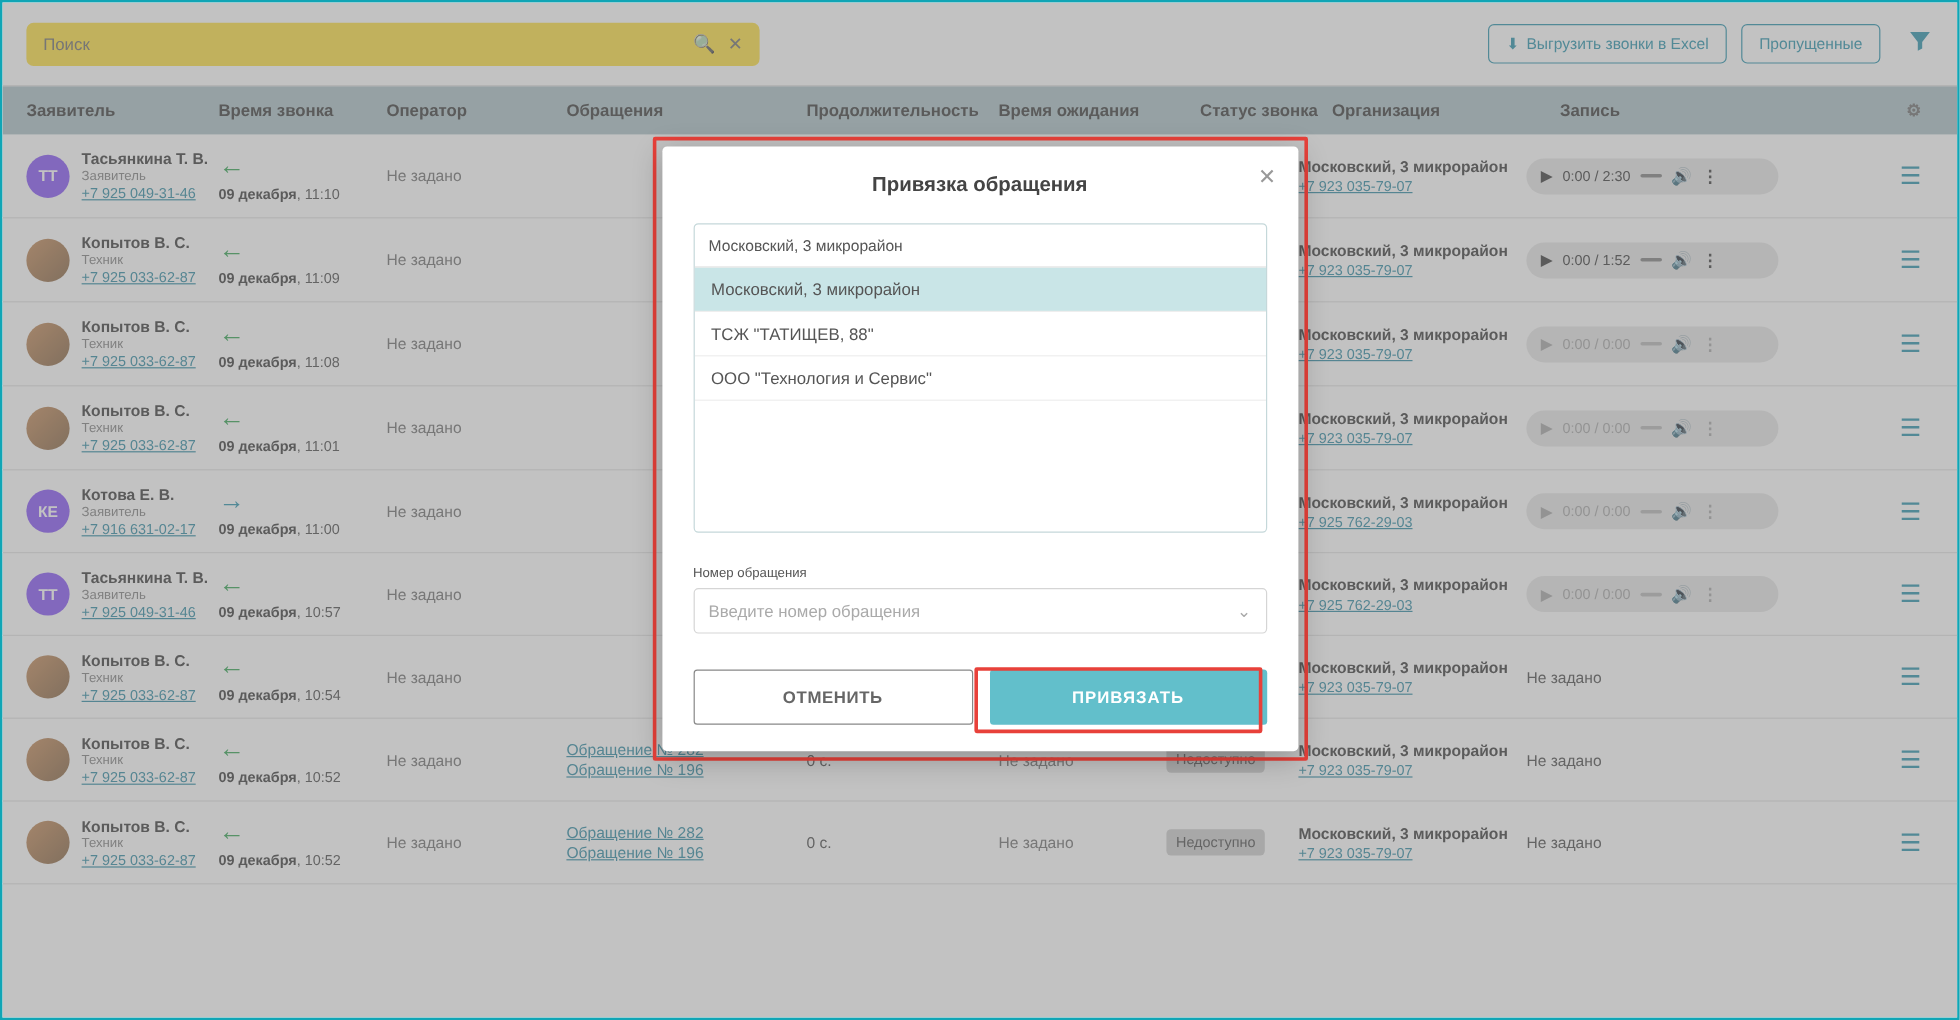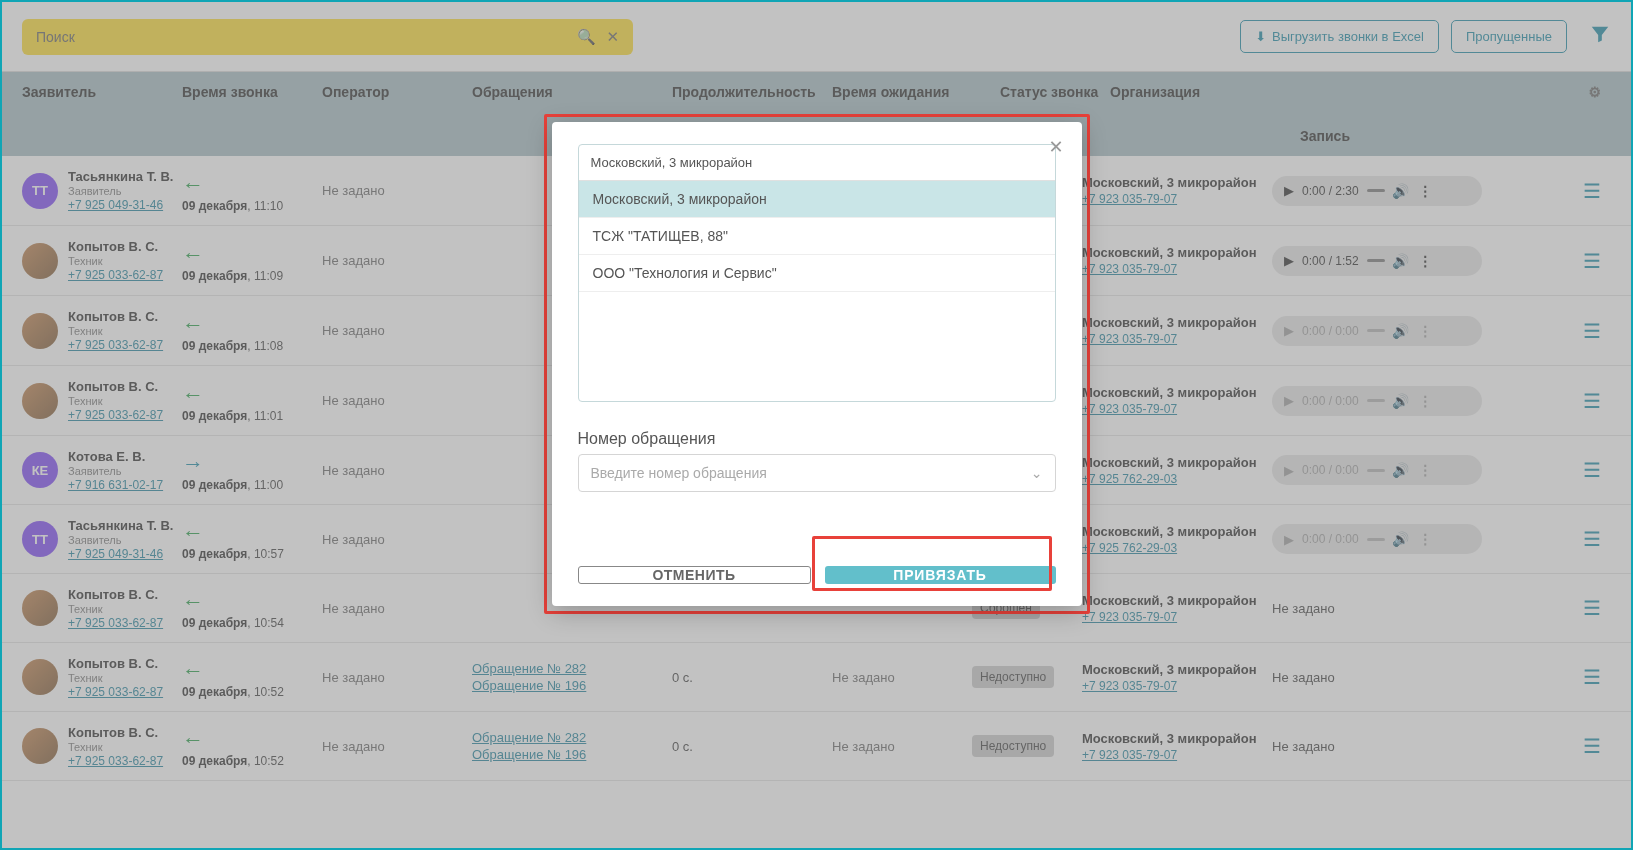--- a/index.html
+++ b/index.html
@@ -18,21 +18,21 @@
 .thead { background: #b0c4c8; display: flex; padding: 12px 20px; font-size: 14px; color: #444; font-weight: 600; }
 .thead > div { padding-right: 10px; }
 .c-who { width: 160px; }
 .c-time { width: 140px; }
 .c-op { width: 150px; }
 .c-req { width: 200px; }
 .c-dur { width: 160px; }
 .c-wait { width: 140px; }
 .c-status { width: 110px; margin-left: 28px; }
 .c-org { width: 190px; }
-.c-rec { width: 210px; margin-top: 44px; }
+.c-rec { width: 210px; }
 .c-gear { flex: 1; text-align: right; color: #777; }
 
 
 .trow { display: flex; padding: 12px 20px; border-bottom: 1px solid #e5e5e5; font-size: 13px; color: #555; align-items: center; min-height: 70px; }
 .trow.short { min-height: 60px; }
 .c-who-cell { width: 160px; display: flex; align-items: center; gap: 10px; }
 .avatar { width: 36px; height: 36px; border-radius: 50%; background: #8b5cf6; color: #fff; display: flex; align-items: center; justify-content: center; font-weight: 700; font-size: 13px; flex-shrink: 0; }
 .avatar.pic { background: linear-gradient(135deg, #c89060, #8a6a4a); }
 .who-name { display: flex; flex-direction: column; gap: 1px; }
 .who-name .nm { font-weight: 700; color: #444; font-size: 13px; }
@@ -76,24 +76,24 @@
 .red1 { top: -8px; left: -8px; right: -8px; bottom: -8px; }
 .red2 { bottom: 15px; left: 260px; width: 240px; height: 55px; }
 .modal { background: #fff; border-radius: 4px; width: 530px; padding: 22px 26px; box-shadow: 0 6px 24px rgba(0,0,0,0.25); position: relative; }
 .modal .close { position: absolute; top: 14px; right: 18px; color: #999; font-size: 18px; cursor: pointer; }
 .modal h2 { text-align: center; font-size: 17px; color: #444; font-weight: 600; margin-bottom: 22px; }
 .search-field { border: 1px solid #c5d8da; border-radius: 4px; overflow: hidden; }
 .search-field .inp { padding: 10px 12px; font-size: 13px; color: #555; border-bottom: 1px solid #e0e0e0; }
 .opt-box { height: 220px; overflow: auto; }
 .opt { padding: 10px 14px; font-size: 14px; color: #555; border-bottom: 1px solid #eee; cursor: pointer; }
 .opt.sel { background: #c9e5e7; }
-.form-lbl { font-size: 16px; color: #555; margin-top: 28px; margin-bottom: 6px; }
+.form-lbl { font-size: 11px; color: #555; margin-top: 28px; margin-bottom: 6px; }
 .select-box { border: 1px solid #d5d5d5; border-radius: 4px; padding: 10px 12px; font-size: 14px; color: #aaa; display: flex; justify-content: space-between; align-items: center; cursor: pointer; }
 .btn-row { display: flex; gap: 14px; margin-top: 30px; }
-.btn { flex: 1; text-align: center; font-size: 14px; font-weight: 600; border-radius: 3px; cursor: pointer; border: none; margin-top: 44px; }
+.btn { flex: 1; padding: 14px; text-align: center; font-size: 14px; font-weight: 600; border-radius: 3px; cursor: pointer; border: none; }
 .btn.cancel { background: #fff; border: 1px solid #888; color: #666; letter-spacing: 0.5px; }
 .btn.ok { background: #62bfcb; color: #fff; letter-spacing: 0.8px; }
 </style>
 </head>
 <body>
 
 <div class="topbar">
   <div class="search-box">
     <input placeholder="Поиск" style="">
     <div class="search-icons">
@@ -425,20 +425,21 @@
     <div class="c-rec-cell"><span>Не задано</span></div>
     <div class="c-menu-cell">☰</div>
   </div>
   </div>
 
 <div class="overlay">
   <div class="modal-wrap">
     <div class="red-border red1"></div>
     <div class="modal">
       <span class="close">✕</span>
+      <h2>Привязка обращения</h2>
       <div class="search-field">
         <div class="inp">Московский, 3 микрорайон</div>
         <div class="opt-box" id="optbox">
             <div class="opt sel">Московский, 3 микрорайон</div>
             <div class="opt">ТСЖ "ТАТИЩЕВ, 88"</div>
             <div class="opt">ООО "Технология и Сервис"</div>
           </div>
       </div>
       <div class="form-lbl">Номер обращения</div>
       <div class="select-box">

